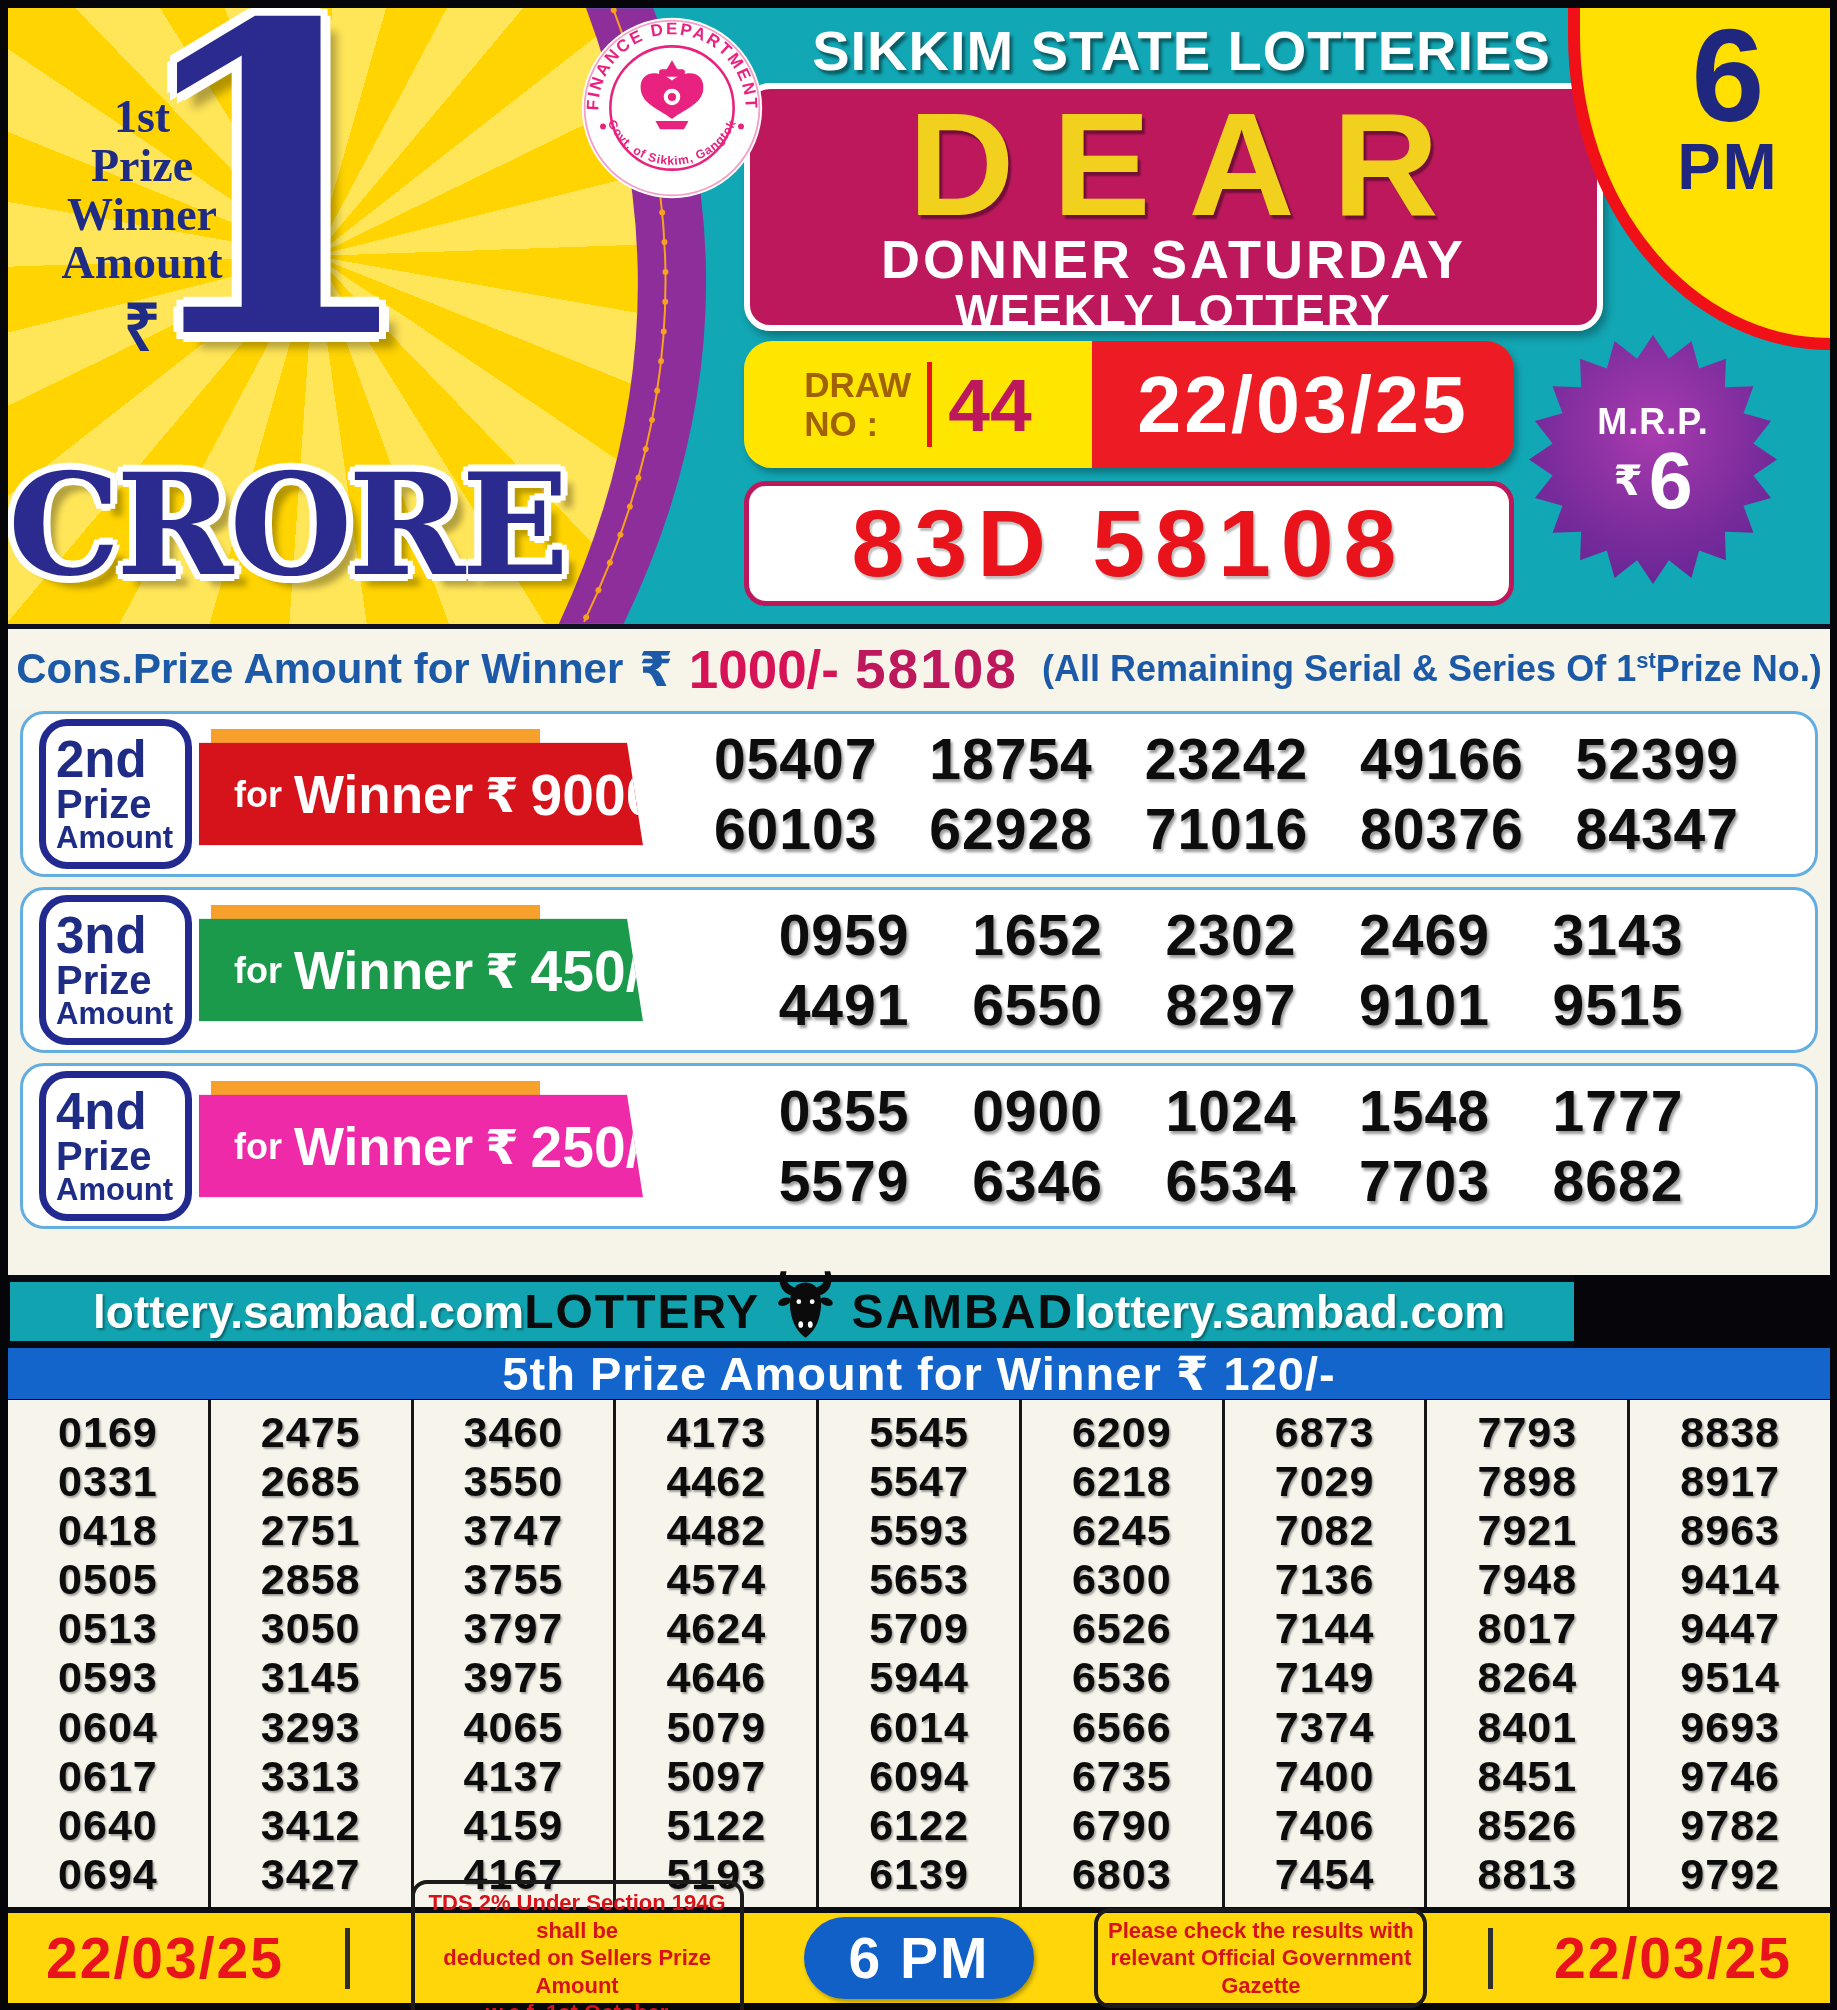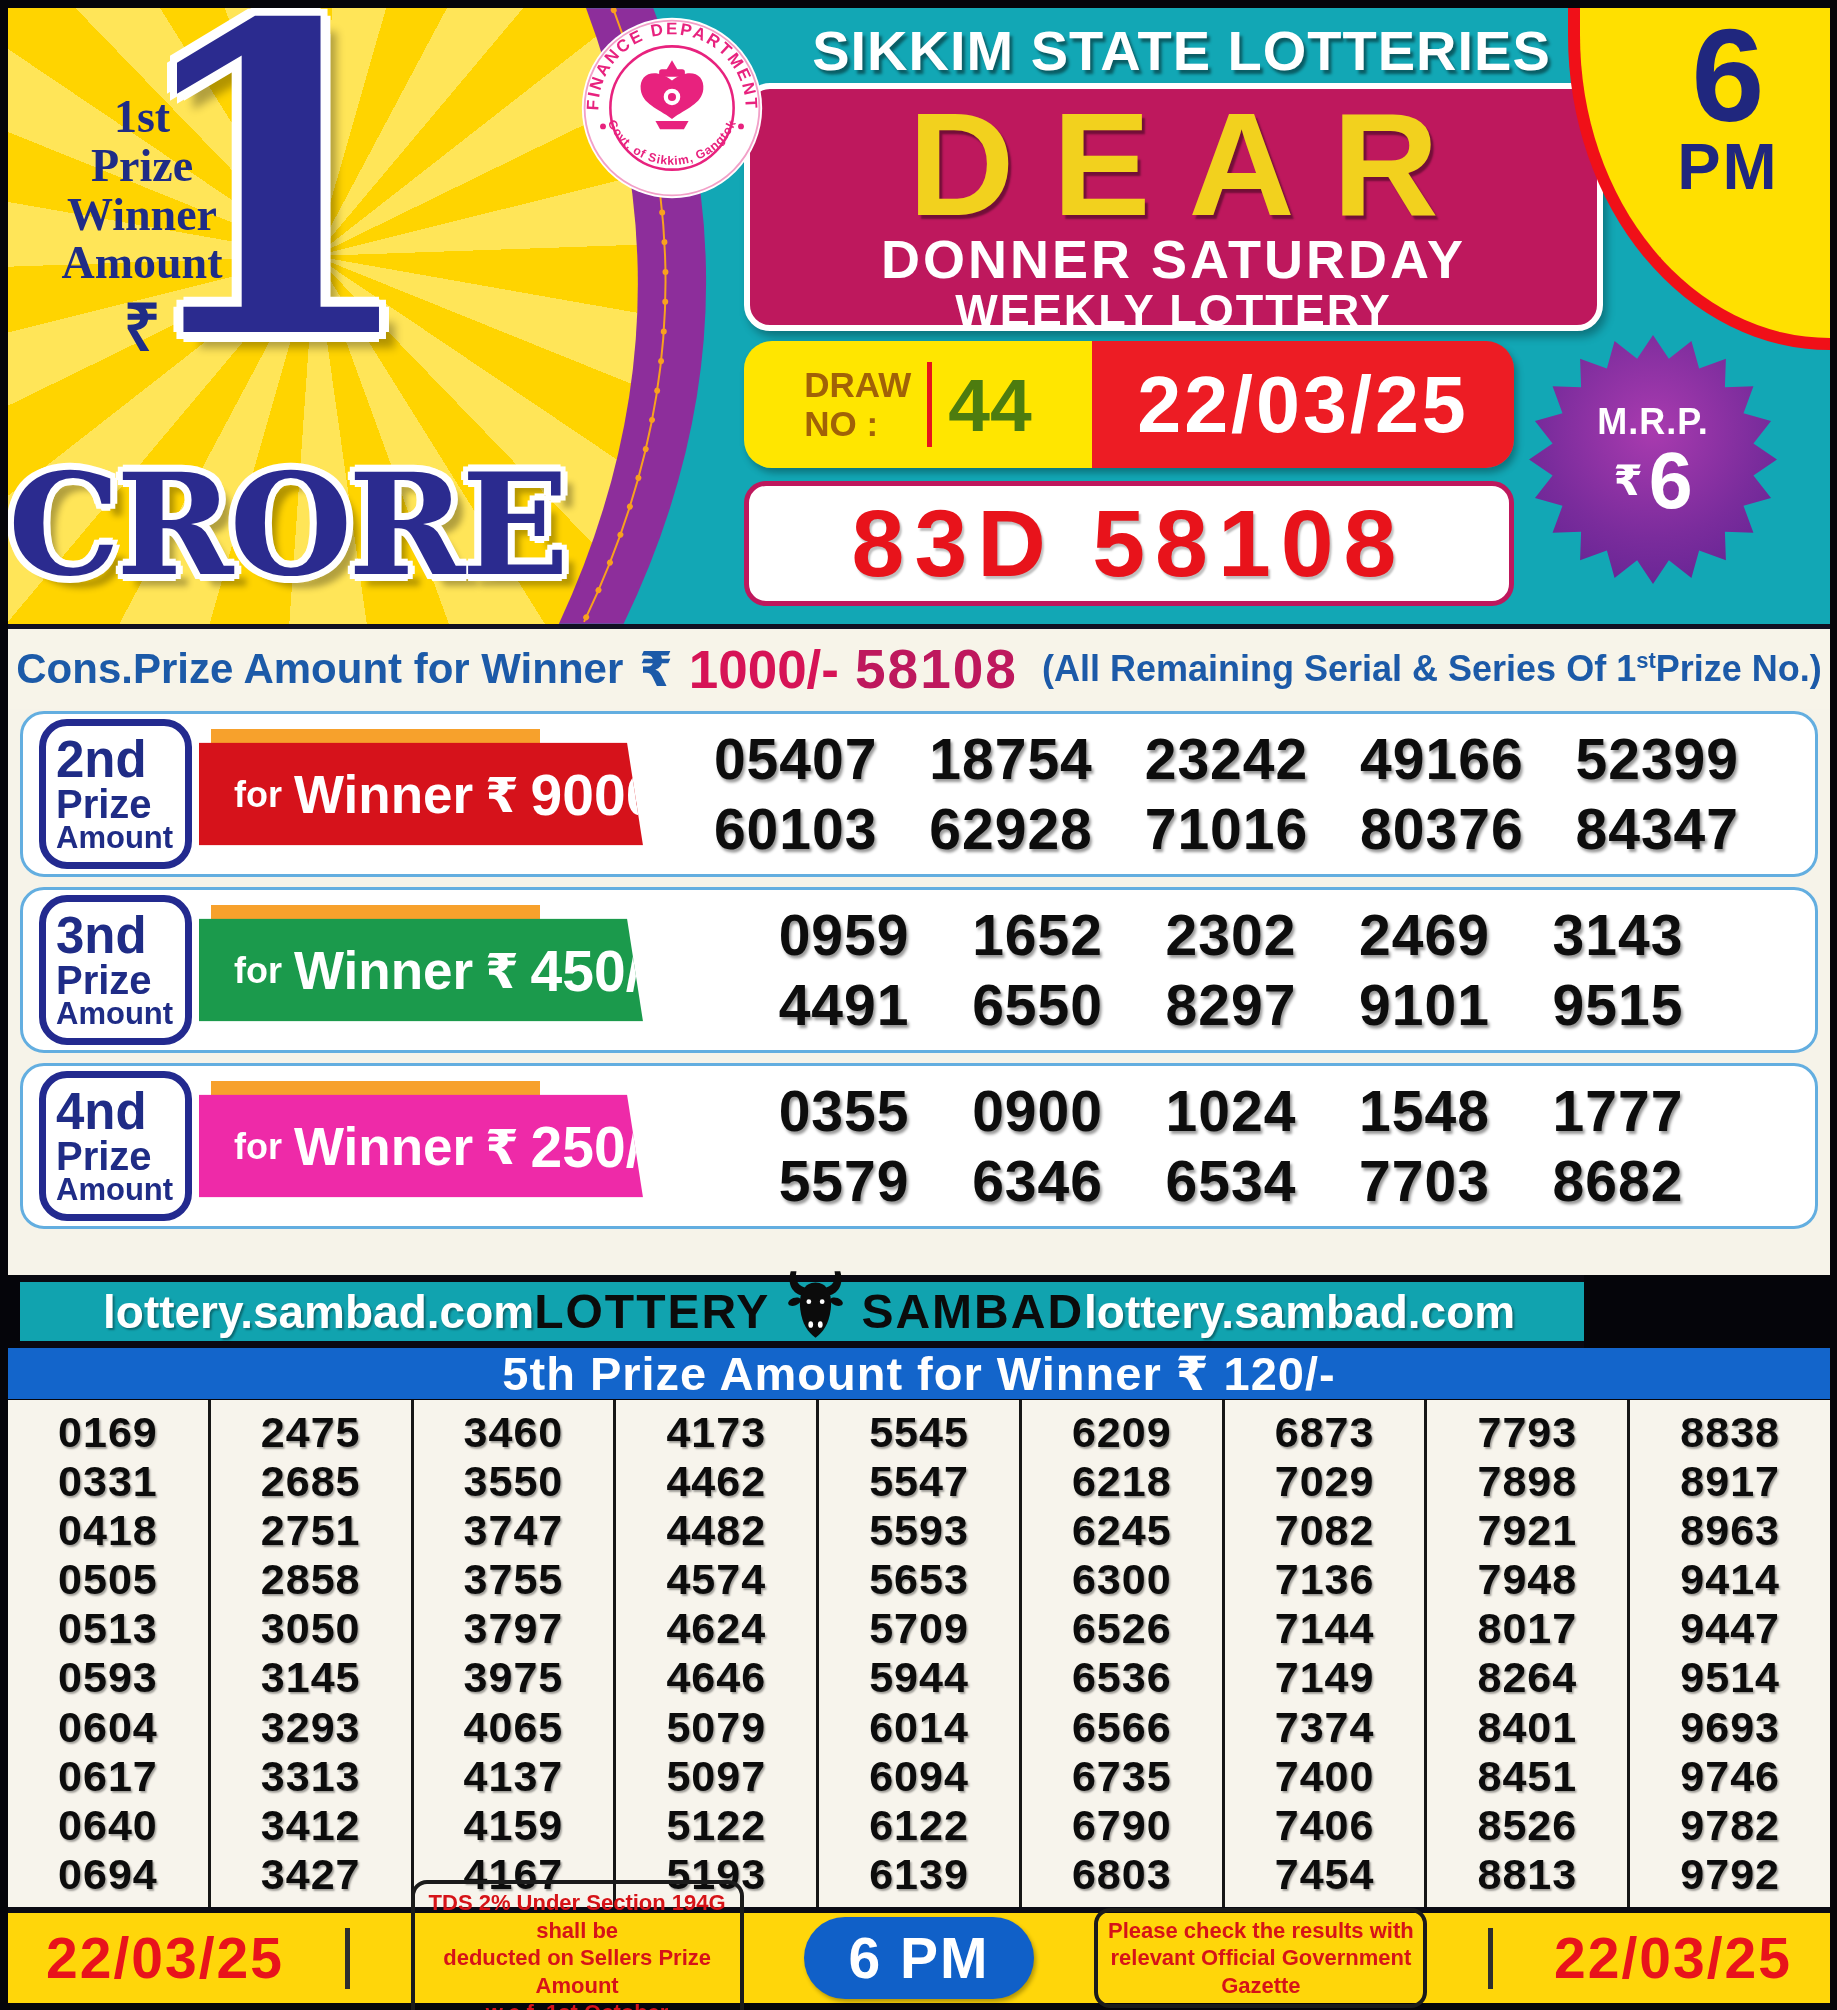--- a/index.html
+++ b/index.html
@@ -35,21 +35,21 @@
   .dear{font-size:147px;line-height:1.0;color:#f2d11e;letter-spacing:38px;text-indent:38px;margin-top:2px;
     text-shadow:3px 4px 2px rgba(0,0,0,.4);}
   .dear-l2{font-size:54px;color:#fff;letter-spacing:3px;line-height:1.0;margin-top:-6px;}
   .dear-l3{font-size:45px;color:#fff;letter-spacing:2px;line-height:1.1;}
 
   .draw-row{position:absolute;left:736px;top:333px;width:770px;height:127px;z-index:4;display:flex;
     border-radius:28px;overflow:hidden;box-shadow:3px 5px 7px rgba(0,0,0,.3);}
   .draw-tag{width:348px;background:#ffe600;display:flex;align-items:center;justify-content:center;gap:16px;}
   .draw-label{color:#a16207;font-size:35px;line-height:1.1;text-align:left;}
   .draw-sep{width:5px;height:85px;background:#e8131b;}
-  .draw-no{color:#4d7c0f;font-size:75px;}
+  .draw-no{color:#be185d;font-size:75px;}
   .date-tag{flex:1;background:#ed1c24;display:flex;align-items:center;justify-content:center;
     color:#fff;font-size:79px;letter-spacing:3px;}
 
   .result-box{position:absolute;left:736px;top:473px;width:770px;height:125px;z-index:4;background:#fff;
     border:5px solid #be185d;border-radius:22px;display:flex;align-items:center;justify-content:center;
     color:#e8131b;font-size:95px;letter-spacing:10px;text-shadow:2px 3px 2px rgba(0,0,0,.25);}
 
   .corner{position:absolute;right:0;top:0;width:262px;height:342px;z-index:5;background:#ffe000;
     border-bottom-left-radius:100% 92%;border-left:12px solid #f01018;border-bottom:12px solid #f01018;}
   .corner-txt{position:absolute;right:10px;top:2px;width:184px;text-align:center;color:#20277e;}
@@ -100,21 +100,21 @@
   .pill-rank{font-size:51px;}
   .pill-prize{font-size:40px;}
   .pill-amount{font-size:31px;}
   .nums{position:absolute;left:639px;right:24px;top:0;bottom:0;display:flex;flex-direction:column;
     justify-content:center;gap:4px;}
   .prize-box[data-color="green"] .nums,.prize-box[data-color="pink"] .nums{left:693px;right:69px;}
   .num-row{display:flex;justify-content:space-evenly;}
   .pnum{font-size:57px;color:#0d0d0d;letter-spacing:1px;text-shadow:2px 3px 3px rgba(0,0,0,.4);}
 
   
-  .sambad{position:absolute;left:20px;top:1275px;width:1564px;height:73px;background:#11a3af;
+  .sambad{position:absolute;left:10px;top:1275px;width:1564px;height:73px;background:#11a3af;
     border-top:7px solid #0a0a12;border-bottom:7px solid #0a0a12;display:flex;align-items:center;
     justify-content:space-between;padding:0 83px;}
   .url{color:#fff;font-size:46px;text-shadow:2px 2px 2px rgba(0,0,0,.35);}
   .brand{display:flex;align-items:center;gap:15px;color:#0b0b0b;}
   .brand-word{font-size:48px;letter-spacing:2px;}
   .bull{height:85px;width:61px;margin-top:-14px;}
 
   
   .fifth-header{position:absolute;left:8px;top:1348px;width:1822px;height:51px;background:#1365cb;
     display:flex;align-items:center;justify-content:center;color:#fff;font-size:47px;letter-spacing:1px;}

